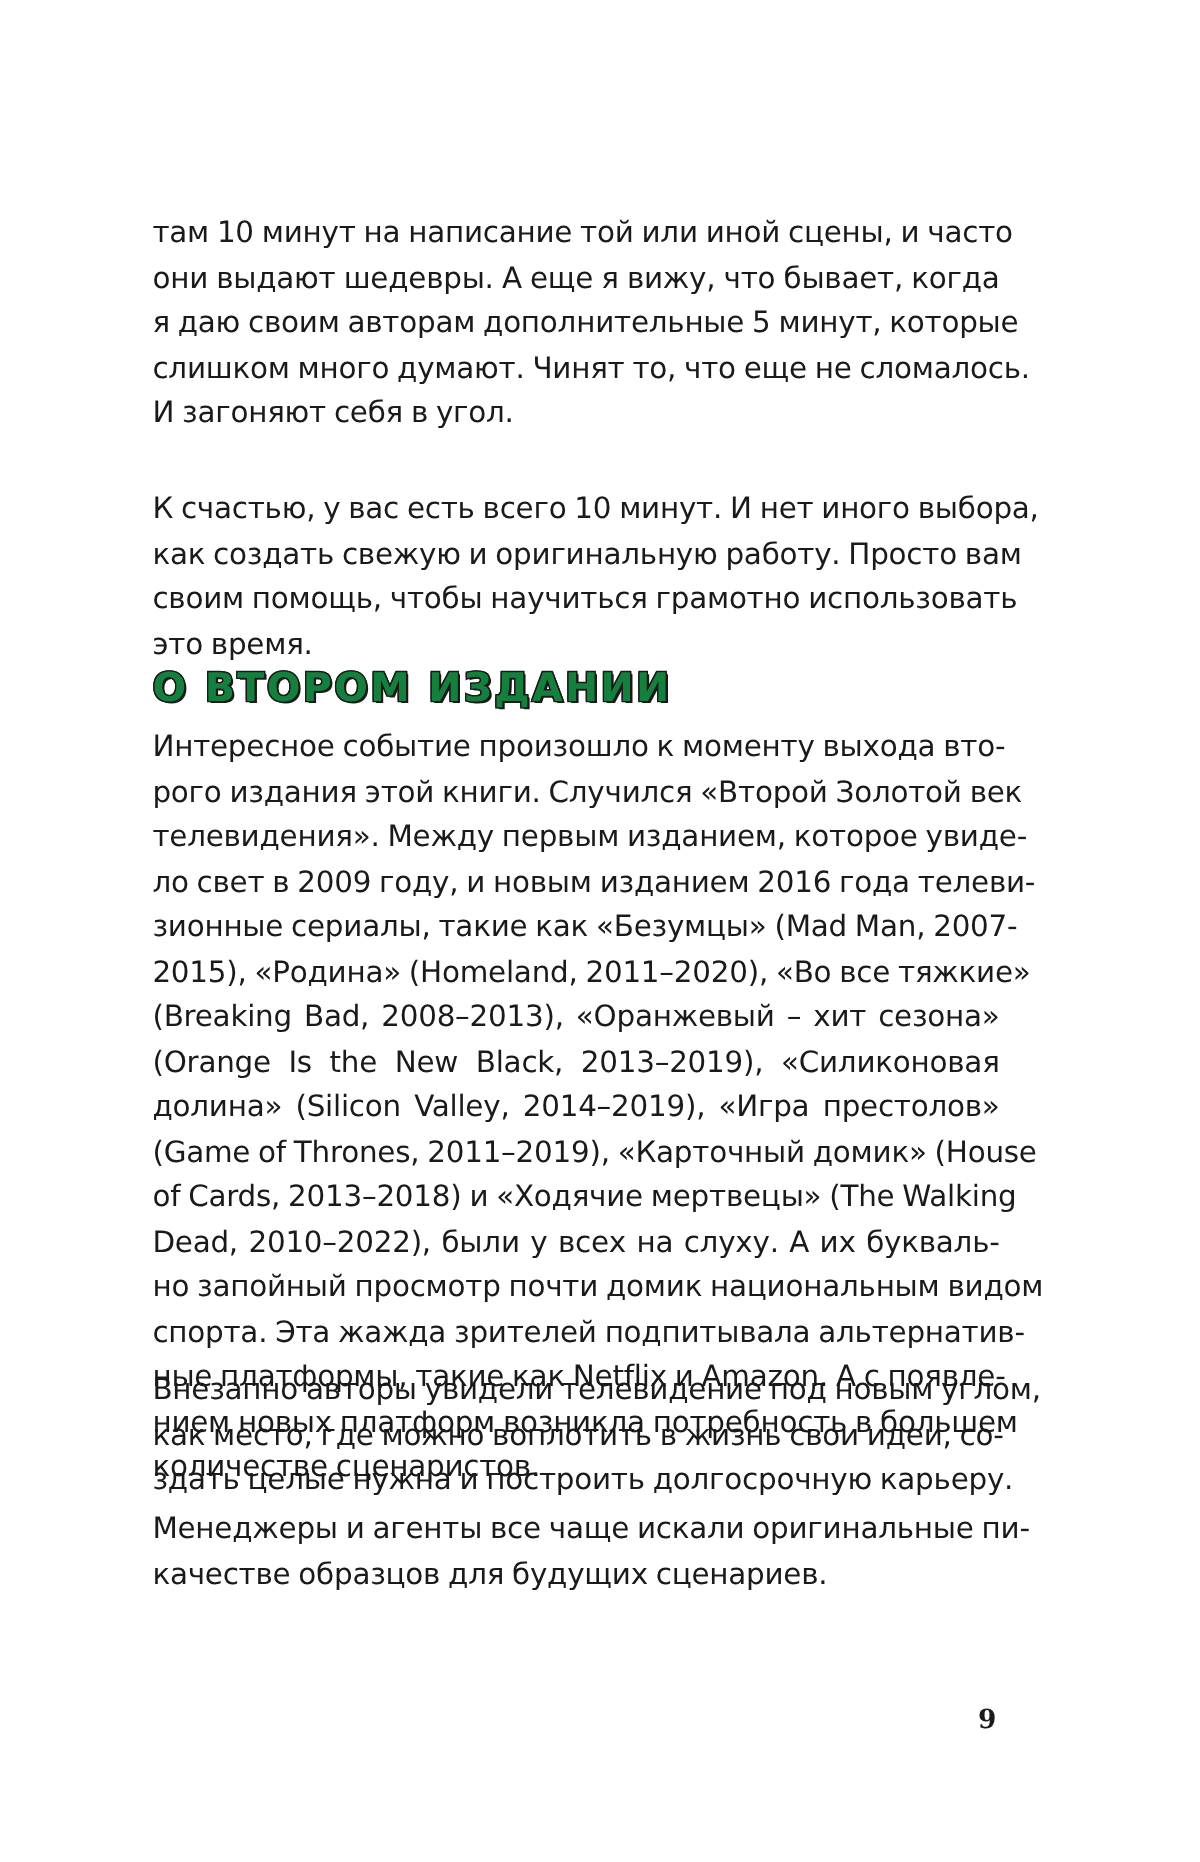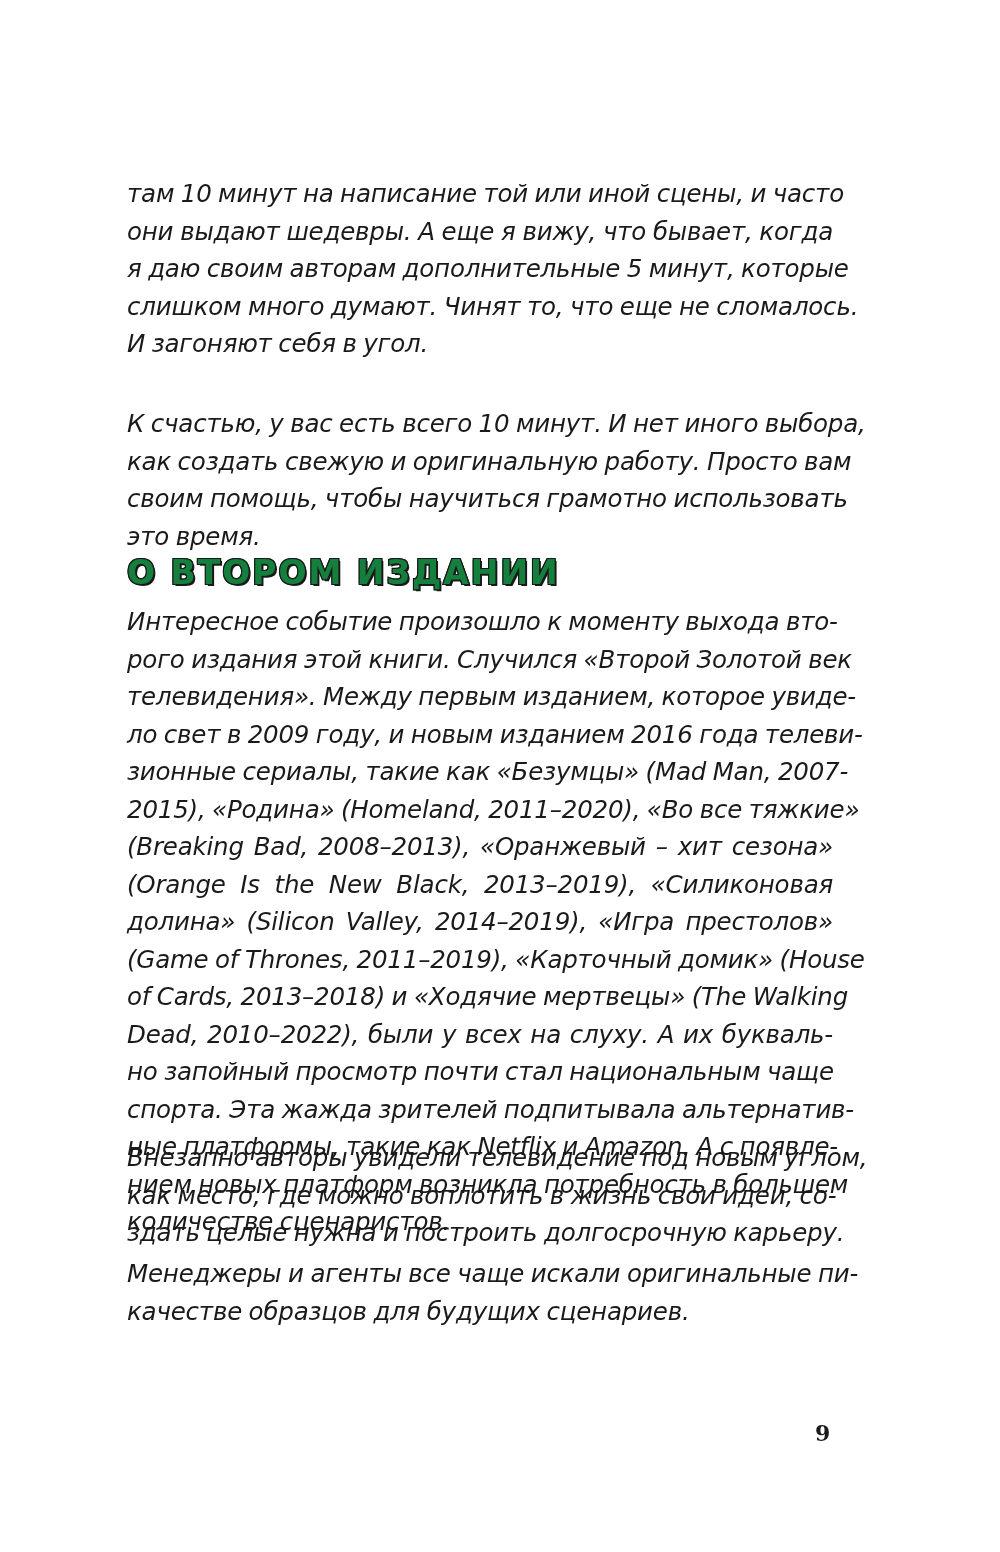--- a/index.html
+++ b/index.html
@@ -18,21 +18,20 @@
     .page {
       position: absolute;
       left: 127px;
       top: 0;
       width: 706px;
     }
     .para {
       position: absolute;
       left: 0;
       width: 706px;
-      font-style: italic;
     }
     .line {
       display: block;
       height: 37.5px;
       line-height: 37.5px;
       font-size: 24.5px;
       text-align: justify;
       text-align-last: justify;
       white-space: nowrap;
       letter-spacing: -0.2px;
@@ -98,21 +97,21 @@
     <span class="line">телевидения». Между первым изданием, которое увиде-</span>
     <span class="line">ло свет в 2009 году, и новым изданием 2016 года телеви-</span>
     <span class="line">зионные сериалы, такие как «Безумцы» (Mad Man, 2007-</span>
     <span class="line">2015), «Родина» (Homeland, 2011–2020), «Во все тяжкие»</span>
     <span class="line">(Breaking Bad, 2008–2013), «Оранжевый – хит сезона»</span>
     <span class="line">(Orange Is the New Black, 2013–2019), «Силиконовая</span>
     <span class="line">долина» (Silicon Valley, 2014–2019), «Игра престолов»</span>
     <span class="line">(Game of Thrones, 2011–2019), «Карточный домик» (House</span>
     <span class="line">of Cards, 2013–2018) и «Ходячие мертвецы» (The Walking</span>
     <span class="line">Dead, 2010–2022), были у всех на слуху. А их букваль-</span>
-    <span class="line">но запойный просмотр почти стал национальным чаще</span>
+    <span class="line">но запойный просмотр почти домик национальным видом</span>
     <span class="line">спорта. Эта жажда зрителей подпитывала альтернатив-</span>
     <span class="line">ные платформы, такие как Netflix и Amazon. А с появле-</span>
     <span class="line">нием новых платформ возникла потребность в большем</span>
     <span class="line last">количестве сценаристов.</span>
   </div>
 
   <div class="para" style="top:1139px;">
     <span class="line">Внезапно авторы увидели телевидение под новым углом,</span>
     <span class="line">как место, где можно воплотить в жизнь свои идеи, со-</span>
     <span class="line last">здать целые нужна и построить долгосрочную карьеру.</span>

